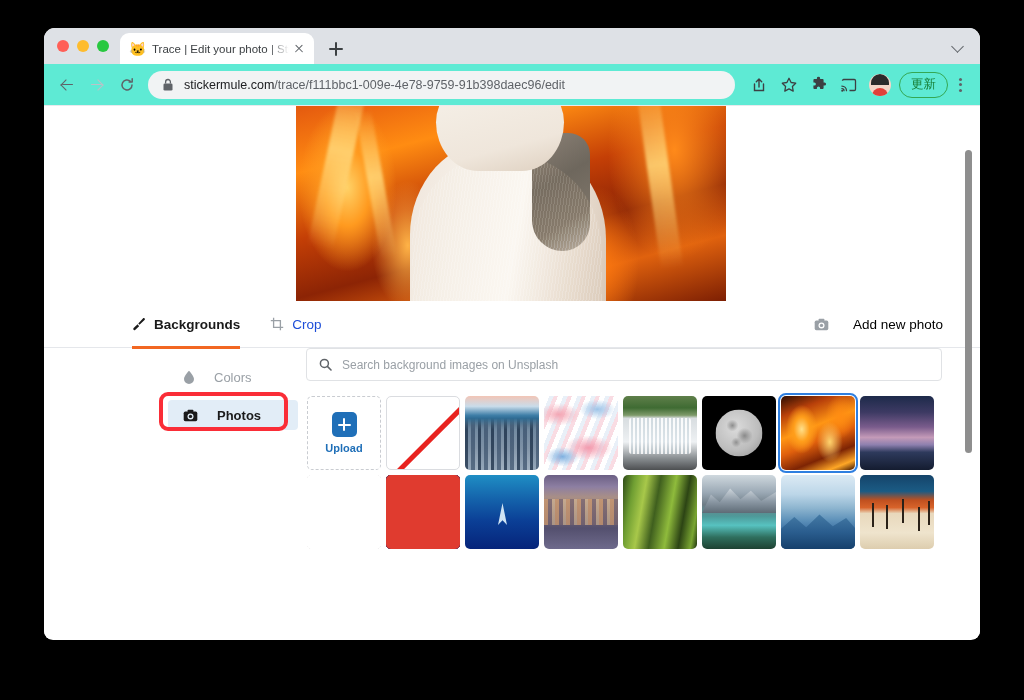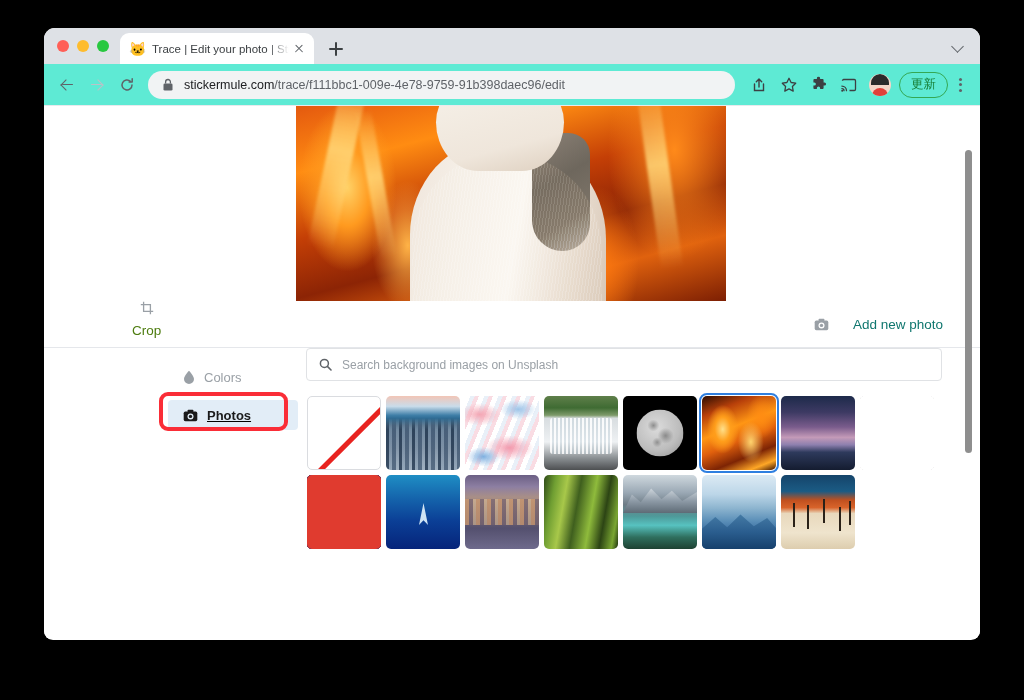--- a/index.html
+++ b/index.html
@@ -263,57 +263,57 @@
   }
   .ed-tab {
     display: flex; align-items: center;
     gap: 8px;
     height: 47px;
     margin-right: 30px;
     position: relative;
     font-size: 13.5px;
   }
   .ed-tab.active { color: #1a1a1a; font-weight: bold; }
-  .ed-tab.inactive { color: #4d7c0f; flex-direction: column; }
+  .ed-tab.inactive { color: #1d4ed8; }
   .ed-tab.active::after {
     content: "";
     position: absolute; left: 0; right: 0; bottom: -1px;
     height: 3px; background: #f26722;
   }
   #add-new-photo {
     position: absolute; right: 37px; top: 0;
     height: 47px;
     display: flex; align-items: center; gap: 24px;
-    color: #0f766e; font-size: 13.5px;
+    color: #000000; font-size: 13.5px;
   }
 
   
   #lower-panel {
     position: relative;
     padding: 19px 0 0 0;
     height: 290px;
   }
   #side-nav {
     position: absolute; left: 124px; top: 14px;
     width: 130px;
   }
   .side-item {
-    display: flex; align-items: center; gap: 9px;
+    display: flex; align-items: center; gap: 19px;
     height: 30px;
     padding-left: 15px;
     border-radius: 4px;
     font-size: 13px;
   }
   .side-item.muted { color: #9aa0a6; }
   .side-item.selected {
     background: #e2edf7;
     color: #1a1a1a;
     font-weight: bold;
   }
-  #photos-row-wrap { position: relative; margin-top: 8px; text-decoration: underline; }
+  #photos-row-wrap { position: relative; margin-top: 8px; }
   #red-highlight {
     position: absolute;
     left: -9px; top: -8px;
     width: 129px; height: 39px;
     border: 4px solid #fa2d37;
     border-radius: 9px;
     pointer-events: none;
   }
 
   
@@ -652,20 +652,27 @@
             
             
             
             
           </div>
         </div>
       </div>
     </div>
 
     <div id="editor-tabs">
+      <div class="ed-tab active">
+        <svg width="14" height="14" viewBox="0 0 14 14">
+          <path d="M12.6 1.4c-.5-.5-1.2-.4-1.7.1L6.3 6.5l1.2 1.2 5-4.6c.5-.5.6-1.2.1-1.7z" fill="#1a1a1a"></path>
+          <path d="M5.6 7.2 1.6 11c-.4.4-.5 1.1-.2 1.6.4.6 1.2.7 1.7.3l4-3.6z" fill="#1a1a1a"></path>
+        </svg>
+        <span>Backgrounds</span>
+      </div>
       <div class="ed-tab inactive">
         <svg width="14" height="14" viewBox="0 0 14 14">
           <path d="M3.6 0.8v9.6h9.6M0.8 3.6h9.6v9.6" fill="none" stroke="#9aa0a6" stroke-width="1.3"></path>
         </svg>
         <span>Crop</span>
       </div>
       <div id="add-new-photo">
         <svg width="15" height="13" viewBox="0 0 15 13">
           <rect x="0.7" y="2.6" width="13.6" height="9.6" rx="1.6" fill="#9aa0a6"></rect>
           <rect x="4.6" y="0.8" width="5.8" height="2.4" rx="0.8" fill="#9aa0a6"></rect>
@@ -703,20 +710,24 @@
       <div id="search-field">
         <svg width="13" height="13" viewBox="0 0 13 13">
           <circle cx="5.4" cy="5.4" r="4" fill="none" stroke="#5f6368" stroke-width="1.5"></circle>
           <path d="M8.4 8.4 12 12" stroke="#5f6368" stroke-width="1.6" stroke-linecap="round"></path>
         </svg>
         <span id="search-placeholder">Search background images on Unsplash</span>
       </div>
 
       <div id="thumb-grid">
 
+        <div class="thumb upload">
+          <span class="upload-plus"></span>
+          <span class="upload-label">Upload</span>
+        </div>
 
         <div class="thumb none-opt">
           <span class="slash"></span>
         </div>
 
         <div class="thumb t-city"></div>
         <div class="thumb t-marble"></div>
         <div class="thumb t-waterfall"></div>
         <div class="thumb t-moon"></div>
         <div class="thumb t-fire selected"></div>

